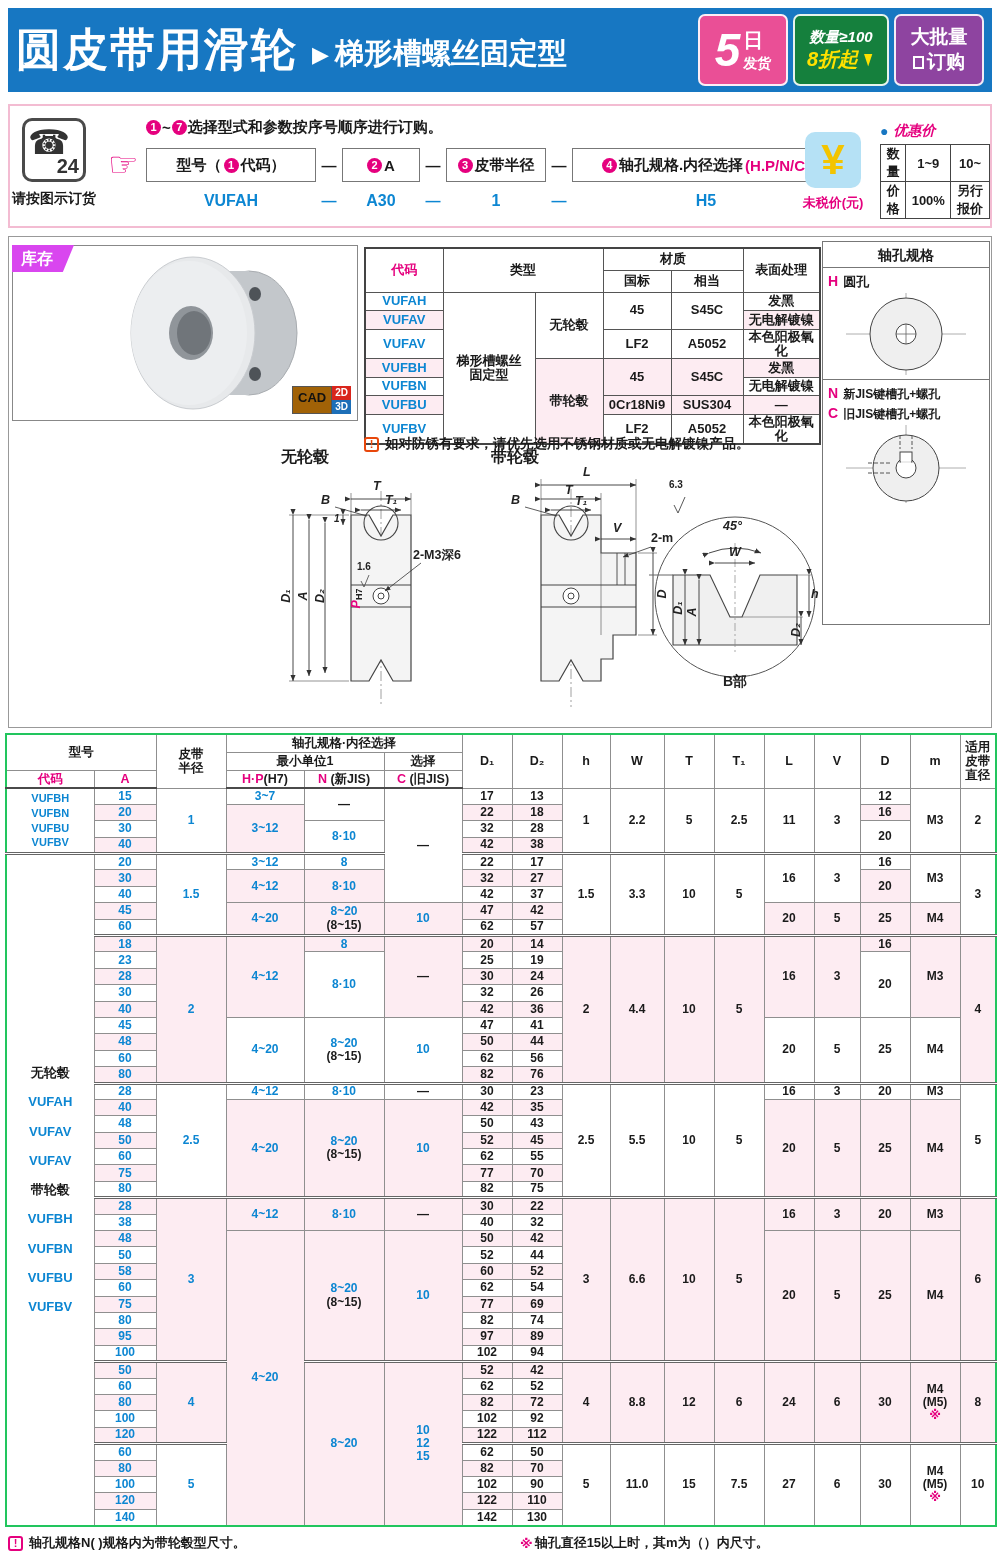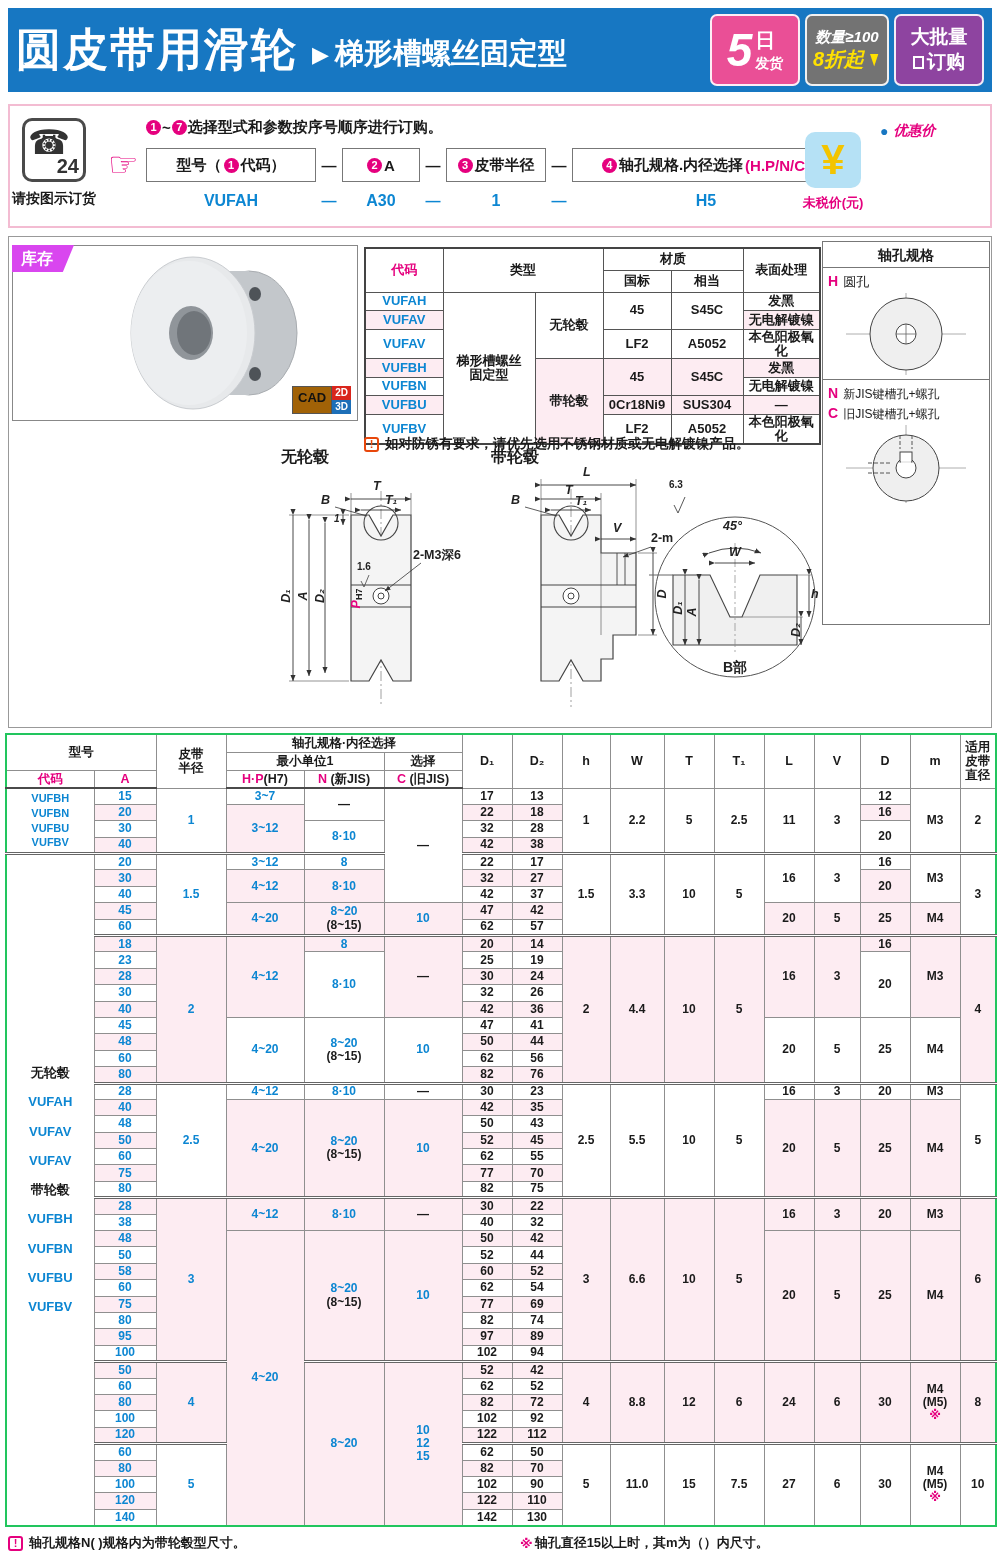--- a/index.html
+++ b/index.html
@@ -13,21 +13,21 @@
   .hdr-title{color:#fff;font-size:45px;font-weight:bold;letter-spacing:2px;white-space:nowrap}
   .hdr-tri{color:#fff;font-size:22px;margin:10px 6px 0 14px}
   .hdr-sub{color:#fff;font-size:29px;font-weight:bold;margin-top:8px;white-space:nowrap}
   .badges{margin-left:auto;display:flex;gap:5px}
   .badge{height:72px;border-radius:7px;border:2px solid rgba(255,255,255,.9);display:flex;flex-direction:column;
          align-items:center;justify-content:center;color:#fff;font-weight:bold;flex:none}
   .badge-ship{width:90px;background:#ea4f96;flex-direction:row;gap:3px}
   .ship-5{font-size:46px;font-style:italic;line-height:1}
   .ship-col{display:flex;flex-direction:column;align-items:flex-start;line-height:1.1}
   .ship-ri{font-size:20px}.ship-fh{font-size:14px;margin-top:5px}
-  .badge-qty{width:84px;background:#737373;line-height:1.25}
+  .badge-qty{width:96px;background:#15803d;line-height:1.25}
   .qty-l1{font-size:15px;font-style:italic;white-space:nowrap}
   .qty-l2{font-size:20px;font-style:italic;color:#ffe100;display:flex;align-items:center;gap:3px}
   .qty-arr{font-size:14px;transform:scaleY(1.5);display:inline-block}
   .badge-bulk{width:90px;background:#8e44a0;font-size:19px;line-height:1.3}
   .bulk-row{display:flex;align-items:center;gap:3px}
   .doc-ico{width:11px;height:13px;border:2px solid #fff;display:inline-block}
 
   
   .order{left:8px;top:104px;width:984px;height:124px;border:2px solid #f3bcd2;background:#fff}
   .phone{position:absolute;left:12px;top:12px;width:64px;height:64px;border:3px solid #4a4a4a;border-radius:10px;color:#333}
@@ -63,21 +63,21 @@
   .c2d{background:#d9251c;padding:2px 3px;flex:1}.c3d{background:#1d6fb8;padding:2px 3px;flex:1}
   .mtbl{position:absolute;left:355px;top:10px}
   .mnote{position:absolute;left:355px;top:198px;display:flex;gap:6px;align-items:center;font-size:13.5px;font-weight:bold}
   .noteico{width:15px;height:15px;border:2px solid #e8470b;color:#e8470b;font-size:11px;line-height:11px;
            text-align:center;font-weight:bold;border-radius:3px;flex:none}
   .shaft{position:absolute;left:813px;top:4px;width:168px;height:384px;border:1px solid #777;background:#fff}
   .stitle{height:26px;border-bottom:1px solid #777;text-align:center;font-weight:bold;font-size:14px;line-height:26px}
   .ssec{border-bottom:1px solid #777;padding:3px 5px 1px 5px}
   .ssec:last-child{border-bottom:none}
   .skey{color:#e5007e;font-weight:bold;font-size:14px;margin-right:5px}
-  .slabel{font-weight:normal;font-size:13px}
+  .slabel{font-weight:bold;font-size:13px}
   .srow{line-height:1.25}
 
   
   .dtitle{position:absolute;font-size:16px;font-weight:bold}
   .dwg{position:absolute}
   .dl{position:absolute;font-size:12.5px;font-weight:bold;font-style:italic;color:#222;white-space:nowrap}
   .dlc{font-style:normal}
   .rot{transform:rotate(-90deg);transform-origin:center}
   .dsm{font-size:10px}
   .sub{font-size:9px;vertical-align:-2px}
@@ -193,20 +193,41 @@
       <div class="dashcell">—</div>
       <div class="excell" style="width:268px">H5</div>
     </div>
 
     <div class="yen">¥</div>
     <div class="tax">未税价(元)</div>
     <div class="ptitle">
       <span class="pdot">●</span>
       <span>优惠价</span>
     </div>
+    <div class="ptbl" id="pt">
+        <table class="dtbl">
+          <colgroup>
+            <col style="width: 42px;">
+            <col style="width: 56px;">
+            <col style="width: 76px;">
+          </colgroup>
+          <tbody>
+            <tr>
+              <td>数量</td>
+              <td>1~9</td>
+              <td>10~</td>
+            </tr>
+            <tr>
+              <td>价格</td>
+              <td>100%</td>
+              <td>另行报价</td>
+            </tr>
+          </tbody>
+        </table>
+      </div>
   </div>
 
   <div class="abs main">
 
     <div class="photo">
       <svg width="330" height="158" viewBox="0 0 330 158" style="margin:8px 0 0 30px">
         <ellipse cx="206" cy="79" rx="48" ry="62" fill="#c3c7cb" stroke="#a8acb0"></ellipse>
         <rect x="150" y="17" width="56" height="124" fill="#c3c7cb"></rect>
         <ellipse cx="212" cy="40" rx="6" ry="7" fill="#4e5358"></ellipse>
         <ellipse cx="212" cy="120" rx="6" ry="7" fill="#4e5358"></ellipse>
@@ -421,21 +442,21 @@
         <line x1="160" y1="72" x2="160" y2="114" stroke="#333" stroke-width="0.9" marker-start="url(#ar)" marker-end="url(#ar)"></line>
         <line x1="93" y1="114" x2="154" y2="114" stroke="#666" stroke-width="0.6"></line>
         <line x1="148" y1="72" x2="162" y2="72" stroke="#666" stroke-width="0.6"></line>
       </svg>
       <span class="dl" style="left:74px;top:16px">45°</span>
       <span class="dl" style="left:80px;top:42px">W</span>
       <span class="dl rot" style="left:22px;top:98px">D₁</span>
       <span class="dl rot mag" style="left:38px;top:102px">A</span>
       <span class="dl rot" style="left:140px;top:120px">D₂</span>
       <span class="dl" style="left:162px;top:84px">h</span>
-      <span class="dl dlc" style="left:74px;top:156px;font-size:14px">B部</span>
+      <span class="dl dlc" style="left:74px;top:170px;font-size:14px">B部</span>
     </div>
   </div>
 
   <div class="abs" id="bt" style="left:5px;top:733px">
       <table class="dtbl">
         <colgroup>
           <col style="width: 88px;">
           <col style="width: 62px;">
           <col style="width: 70px;">
           <col style="width: 78px;">

